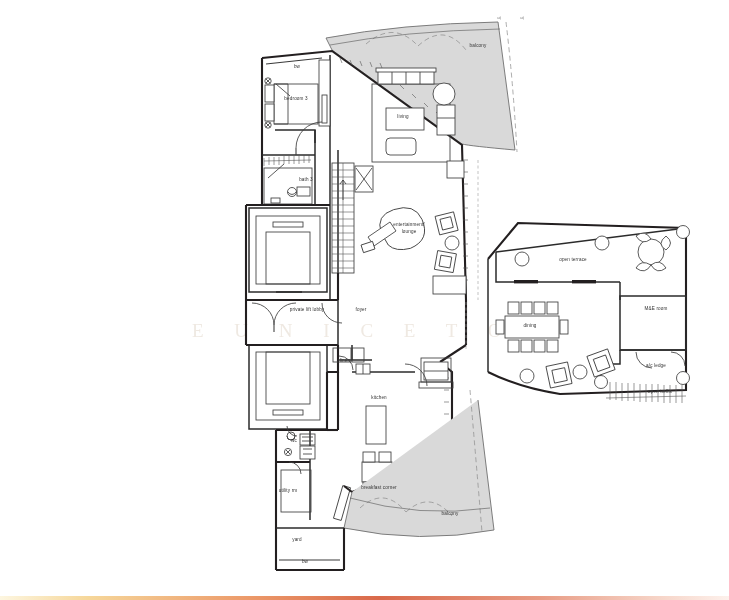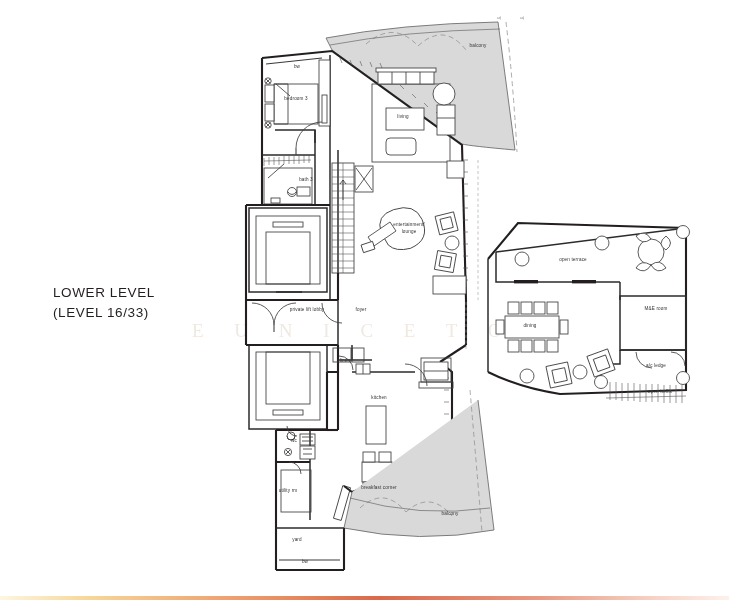--- a/index.html
+++ b/index.html
@@ -58,24 +58,20 @@
   .rmlabel{font-family:"Liberation Sans",sans-serif;font-size:4.6px;fill:#333;letter-spacing:0.15px;}
   .rmlabel.mid{text-anchor:middle;}
   .tinylabel{font-family:"Liberation Sans",sans-serif;font-size:3px;fill:#8d8d8d;text-anchor:middle;}
   .hatch{stroke:#4a4a4a;stroke-width:0.55;fill:none;}
 </style>
 </head>
 <body>
 
 <div id="plan-root">
 
-  <div class="title-block">
-    <div class="ln1">LOWER LEVEL</div>
-    <div class="ln2">(LEVEL 16/33)</div>
-  </div>
 
   <div class="watermark">E U N I C E   T O</div>
 
   <svg id="floorplan" viewBox="0 0 729 600">
 
     <g>
       <text class="tinylabel" x="499" y="19">adj</text>
       <text class="tinylabel" x="522" y="19">adj</text>
     </g>
 

